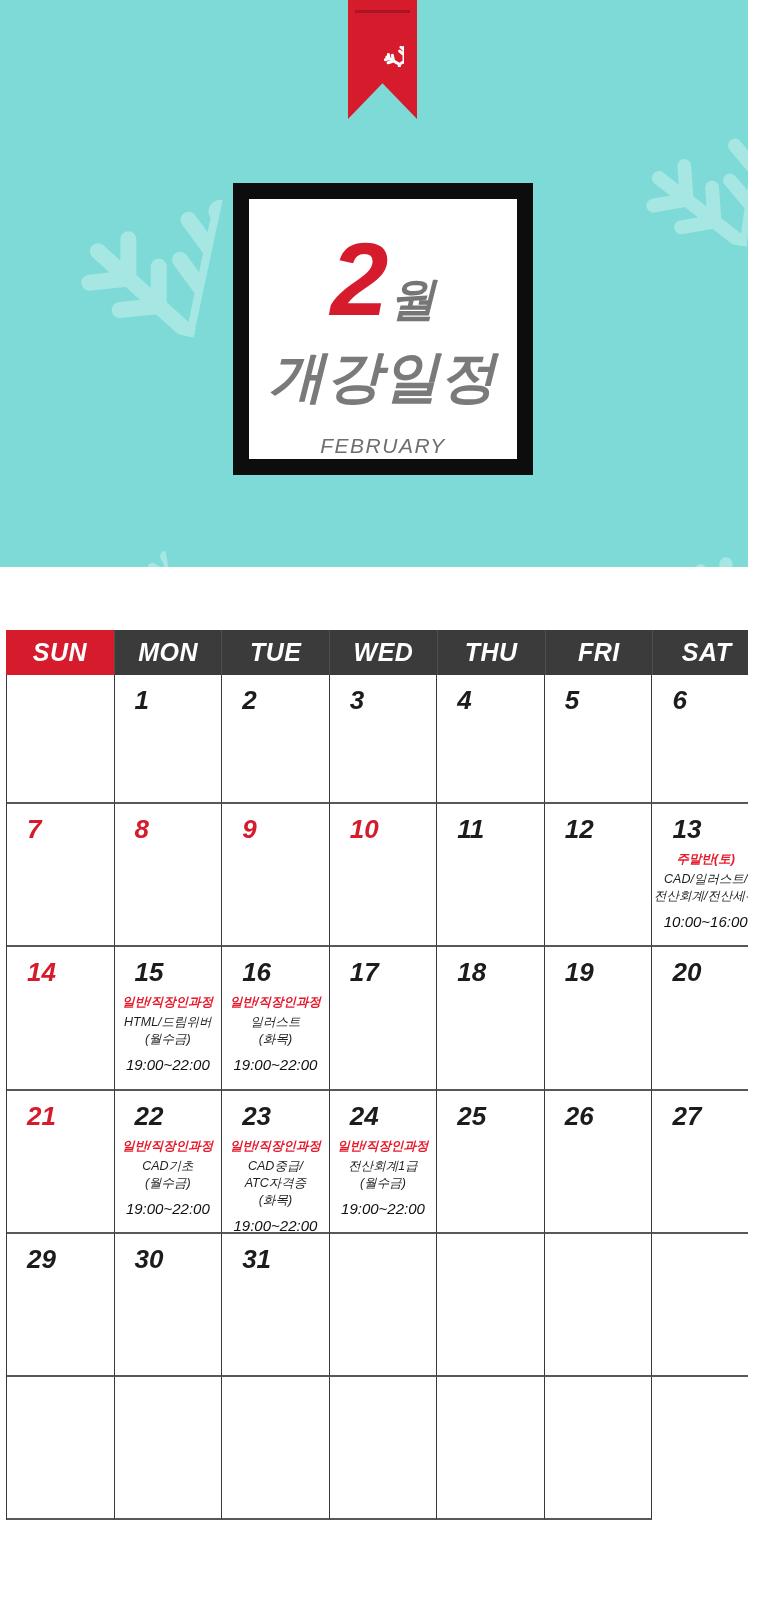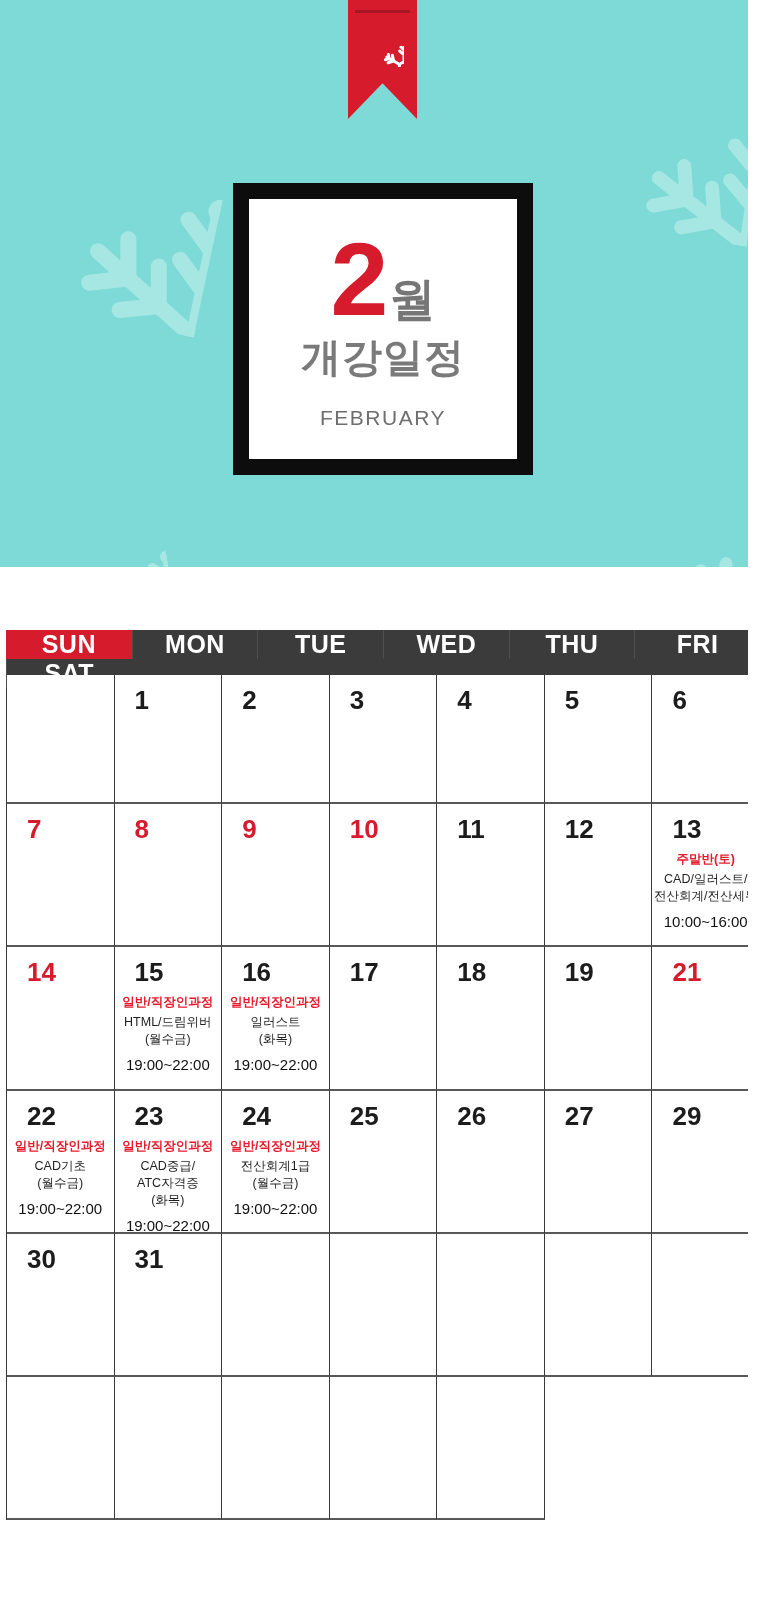--- a/index.html
+++ b/index.html
@@ -1,18 +1,18 @@
 <!DOCTYPE html>
 <html><head>
 <meta charset="utf-8">
 <style>
   html,body{margin:0;padding:0;background:#ffffff;}
   .page{
     position:relative;width:748px;height:1600px;background:#ffffff;
-    font-family:"Liberation Sans","DejaVu Sans",sans-serif;overflow:hidden;
+    font-family:"Liberation Sans","DejaVu Sans",sans-serif;overflow:hidden;font-style:italic;
   }
   
   .hero{position:absolute;left:0;top:0;width:770px;height:567px;background:var(--teal,#7edad6);overflow:hidden;}
   .flake{position:absolute;color:var(--flake,#a6e7e3);}
   .flake svg{display:block;width:100%;height:100%;}
   .flake-a{left:-65px;top:18px;width:292px;height:292px;transform:rotate(12deg);}
   .flake-b{left:513px;top:-22px;width:252px;height:252px;transform:rotate(8deg);}
   .flake-c{left:577px;top:382px;width:235px;height:235px;transform:rotate(18deg);}
   .flake-d{left:8px;top:482px;width:158px;height:158px;transform:rotate(-10deg);}
   
@@ -23,25 +23,25 @@
   .ribbon-line{position:absolute;left:7px;right:7px;top:10px;height:3px;background:#a81626;}
   .ribbon-flake{position:absolute;left:13px;top:24px;width:43px;height:43px;color:#ffffff;}
   
   .title-card{
     position:absolute;left:233px;top:183px;width:300px;height:292px;box-sizing:border-box;
     background:#ffffff;border:16px solid #0d0d0d;text-align:center;
   }
   .month-line{margin-top:28px;line-height:1;white-space:nowrap;}
   .month-number{font-size:104px;font-weight:700;color:var(--red,#d51b2c);letter-spacing:-2px;}
   .month-suffix{font-size:46px;font-weight:700;color:#767676;margin-left:3px;}
-  .title-text{margin-top:6px;font-size:40px;font-weight:700;color:#7a7a7a;letter-spacing:1px;line-height:1;}
+  .title-text{margin-top:18px;font-size:56px;font-weight:700;color:#7a7a7a;letter-spacing:1px;line-height:1;}
   .subtitle-text{margin-top:30px;font-size:21px;font-weight:400;color:#6e6e6e;letter-spacing:1.5px;line-height:1;}
   
   .calendar{position:absolute;left:6px;top:630px;width:754px;}
-  .weekday-row{display:grid;grid-template-columns:repeat(6,1fr);height:45px;background:var(--header-bg,#3b3b3b);}
+  .weekday-row{display:grid;grid-template-columns:repeat(7,1fr);height:45px;background:var(--header-bg,#3b3b3b);}
   .weekday{
     display:flex;align-items:center;justify-content:center;
     color:#ffffff;font-size:25px;font-weight:700;letter-spacing:0.5px;
     border-left:1px solid rgba(255,255,255,0.10);
   }
   .weekday:first-child{border-left:none;}
   .weekday.sun{background:var(--red,#d51b2c);}
   .grid{
     display:grid;grid-template-columns:repeat(7,1fr);
     grid-template-rows:129px 143px 144px 143px 143px 143px;
@@ -235,20 +235,23 @@
         <div class="cell">
           <div class="num">17</div>
         </div>
         <div class="cell">
           <div class="num">18</div>
         </div>
         <div class="cell">
           <div class="num">19</div>
         </div>
         <div class="cell">
+          <div class="num">20</div>
+        </div>
+        <div class="cell">
           <div class="num red">21</div>
         </div>
         <div class="cell">
           <div class="num">22</div>
           <div class="event">
             <div class="elabel">일반/직장인과정</div>
             <div class="eline">CAD기초</div>
             <div class="eline">(월수금)</div>
             <div class="etime">19:00~22:00</div>
           </div>

